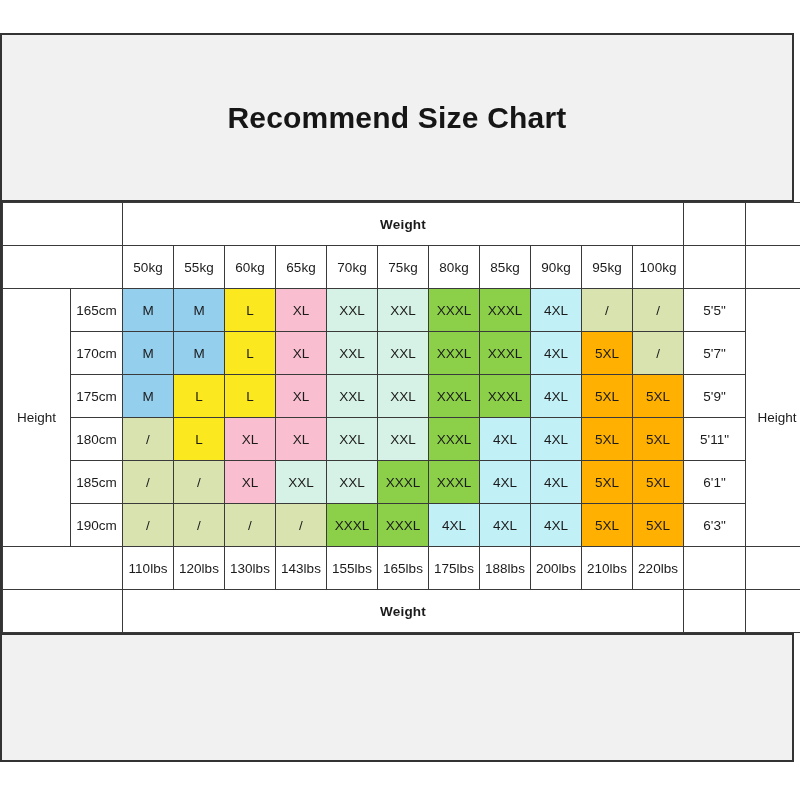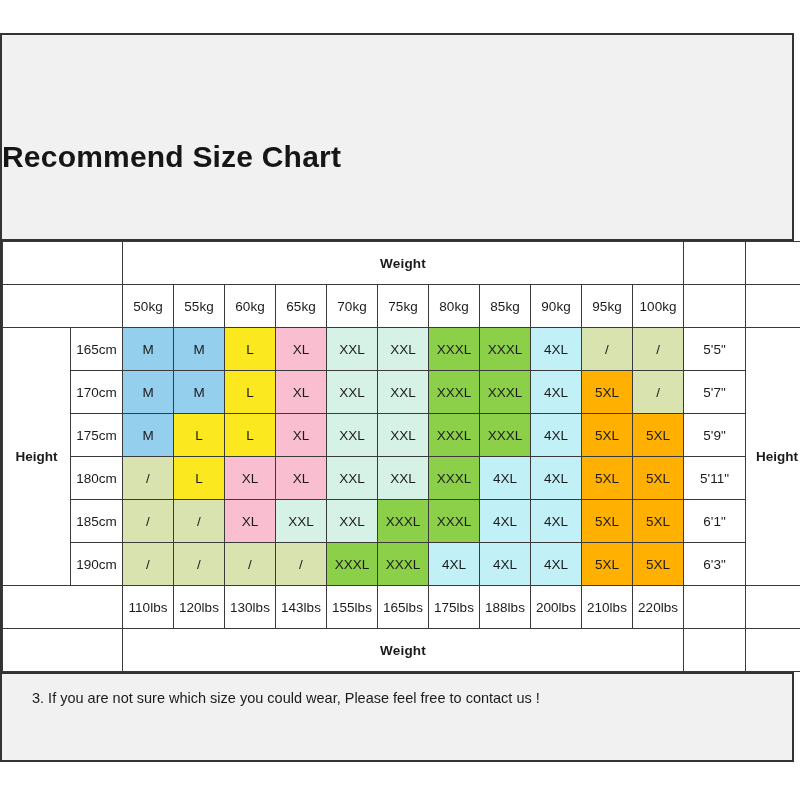--- a/index.html
+++ b/index.html
@@ -30,21 +30,21 @@
     height: 729px;
     box-sizing: border-box;
     border: 2px solid #333333;
     background: #f1f1f1;
   }
 
   .title-zone {
     height: 165px;
     display: flex;
     align-items: center;
-    margin-top: 39px;
+    justify-content: center;
   }
   .title {
     font-size: 30px;
     font-weight: bold;
     color: #161616;
     letter-spacing: 0.2px;
   }
 
   
   .table-wrap {
@@ -79,21 +79,21 @@
   }
   .hdr-weight {
     font-weight: bold;
     font-size: 14px;
     letter-spacing: 0.2px;
   }
   .hdr-kg, .hdr-lbs {
     font-size: 13.5px;
   }
   .side-label {
-    font-weight: bold;
+    font-weight: normal;
     font-size: 14.5px;
   }
   .rowhead {
     font-size: 13.5px;
     background: #ffffff;
     border-radius: 18px;
   }
   .ftin {
     font-size: 13.5px;
     background: #ffffff;
@@ -286,19 +286,16 @@
               <td class="blank edge" colspan="2"></td>
               <td class="hdr-weight" colspan="11">Weight</td>
               <td class="blank"></td>
               <td class="blank edge-r"></td>
             </tr>
           </tbody>
       </table>
     </div>
 
     <div class="notes" id="notes-container">
-        <div class="note">
-          <div><span>3. If you are not sure which size you could wear, Please feel free to contact us !</span></div>
-        </div>
       </div>
 
   </div>
 </div>
 
 </body></html>

